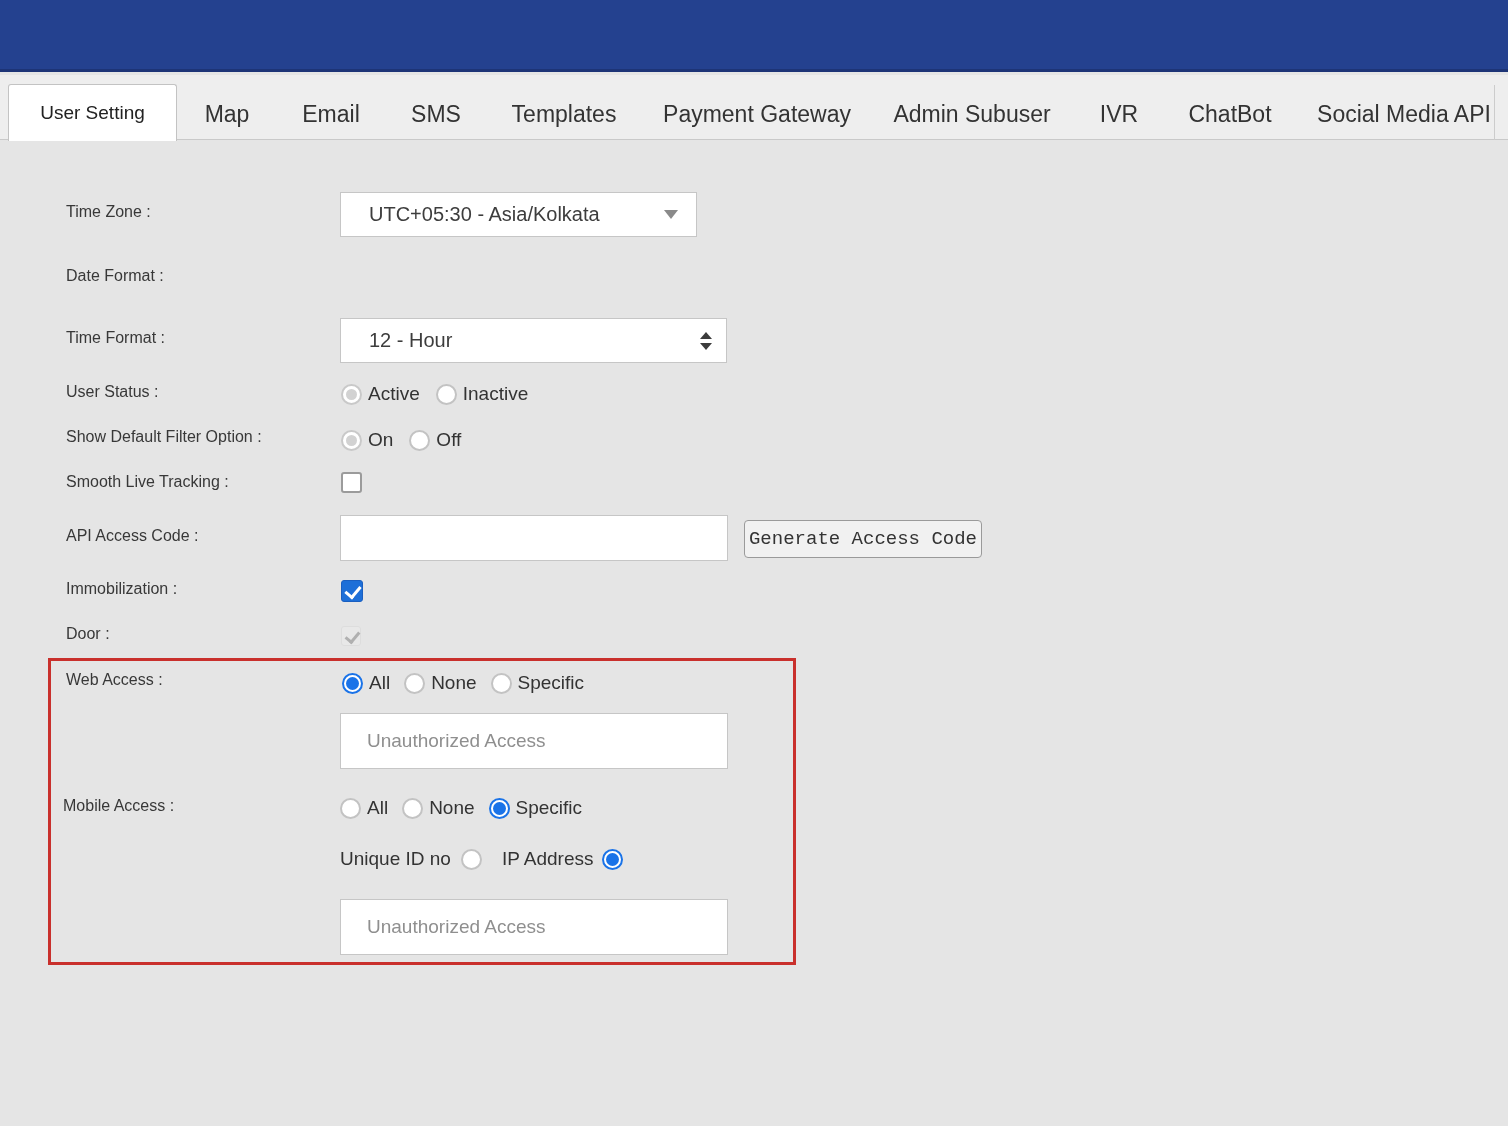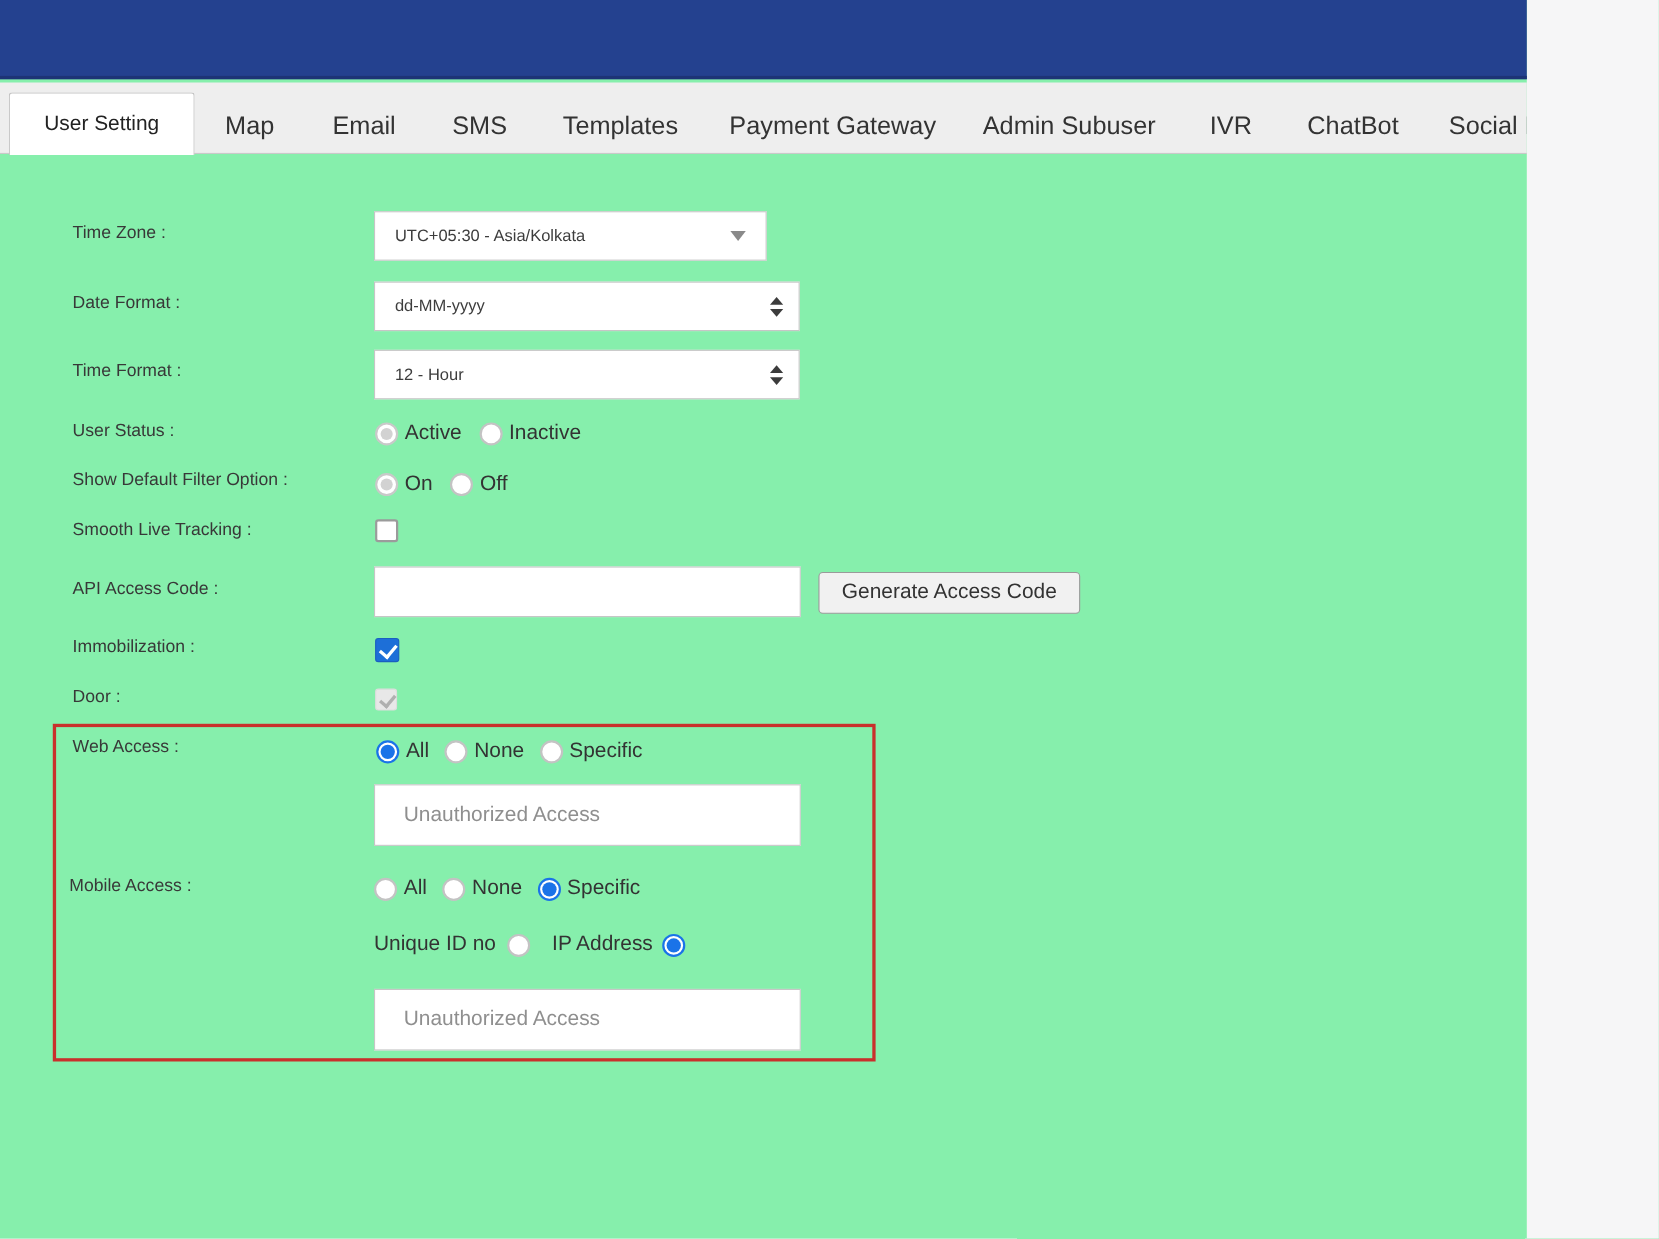--- a/index.html
+++ b/index.html
@@ -1,18 +1,18 @@
 <!DOCTYPE html>
 <html><head>
 <meta charset="utf-8">
 <style>
   * { margin:0; padding:0; box-sizing:border-box; }
   html,body { width:1508px; height:1126px; }
   body { font-family:"Liberation Sans", sans-serif; background:#f6f6f7; color:#383838; }
-  .page { position:relative; width:1388px; height:1126px; overflow:hidden; background:#86efac; }
+  .page { position:relative; width:1508px; height:1126px; overflow:hidden; background:#e5e5e5; }
 
   
   .topbar { position:absolute; left:0; top:0; width:1508px; height:72px;
             background:#24418f; border-bottom:3px solid #1d3476; }
 
   
   .tabstrip { position:absolute; left:0; top:75px; width:1508px; height:65px;
               background:#eeeeee; border-bottom:1px solid #c9c9c9; }
   .tab { position:absolute; top:26px; transform:translateX(-50%);
          font-size:23px; color:#333; white-space:nowrap; cursor:pointer; }
@@ -20,22 +20,22 @@
                 background:#ffffff; border:1px solid #c3c3c3; border-bottom:none;
                 border-radius:3px 3px 0 0; z-index:2;
                 display:flex; align-items:center; justify-content:center;
                 font-size:19px; color:#222; cursor:pointer; }
   .tab-sep { position:absolute; left:1494px; top:10px; width:1px; height:55px; background:#cccccc; }
 
   
   .flabel { position:absolute; left:66px; font-size:16px; color:#383838; white-space:nowrap; }
 
   .selectbox { position:absolute; background:#fff; border:1px solid #c6c6c6;
-               display:flex; align-items:center; font-size:15px; color:#3d3d3d;
-               padding-left:18px; cursor:pointer;gap:10px; }
+               display:flex; align-items:center; font-size:20px; color:#3d3d3d;
+               padding-left:28px; cursor:pointer;gap:10px; }
   .selectbox .val { flex:1; }
   .caret-down { width:0; height:0; border-left:7px solid transparent; border-right:7px solid transparent;
                 border-top:9px solid #8a8a8a; margin-right:18px; }
   .spinner { display:flex; flex-direction:column; gap:4px; margin-right:14px; align-items:center; }
   .spin-up { width:0; height:0; border-left:6px solid transparent; border-right:6px solid transparent;
              border-bottom:7px solid #3c3c3c; }
   .spin-dn { width:0; height:0; border-left:6px solid transparent; border-right:6px solid transparent;
              border-top:7px solid #3c3c3c; }
 
   .ctrl-row { position:absolute; display:flex; align-items:center; font-size:19px; color:#333; }
@@ -58,21 +58,21 @@
                     border-right:3px solid #b0b0b0; border-bottom:3px solid #b0b0b0; transform:rotate(40deg); }
 
   .txtinput { position:absolute; background:#fff; border:1px solid #c6c6c6;
               font-family:"Liberation Sans", sans-serif; font-size:19px; color:#444;
               padding-left:26px; outline:none; }
   .txtinput::placeholder { color:#8f8f8f; opacity:1; }
   .txtinput.api { padding-left:14px; }
 
   .gen-btn { position:absolute; left:744px; top:520px; width:238px; height:38px;
              background:#f1f1f1; border:1px solid #9a9a9a; border-radius:4px;
-             font-family:Liberation Sans, sans-serif; font-size:19px; color:#333;
+             font-family:Liberation Mono, monospace; font-size:19px; color:#333;
              display:flex; align-items:center; justify-content:center; cursor:pointer; }
 
   .redbox { position:absolute; left:48px; top:658px; width:748px; height:307px;
             border:3px solid #c9302c; pointer-events:none; }
 
   .subrow { position:absolute; display:flex; align-items:center; font-size:19px; color:#333;text-align:right; }
 </style>
 </head>
 <body>
 
@@ -94,27 +94,20 @@
     <div class="tab-sep"></div>
   </div>
 
   <div class="flabel" style="top:203px">Time Zone :</div>
   <div class="selectbox" style="left:340px; top:192px; width:357px; height:45px">
     <span class="val">UTC+05:30 - Asia/Kolkata</span>
     <span class="caret-down"></span>
   </div>
 
   <div class="flabel" style="top:267px">Date Format :</div>
-  <div class="selectbox" style="left:340px; top:256px; width:387px; height:45px">
-    <span class="val">dd-MM-yyyy</span>
-    <span class="spinner">
-      <span class="spin-up"></span>
-        <span class="spin-dn"></span>
-    </span>
-  </div>
 
   <div class="flabel" style="top:329px">Time Format :</div>
   <div class="selectbox" style="left:340px; top:318px; width:387px; height:45px">
     <span class="val">12 - Hour</span>
     <span class="spinner">
       <span class="spin-up"></span>
         <span class="spin-dn"></span>
     </span>
   </div>
 

